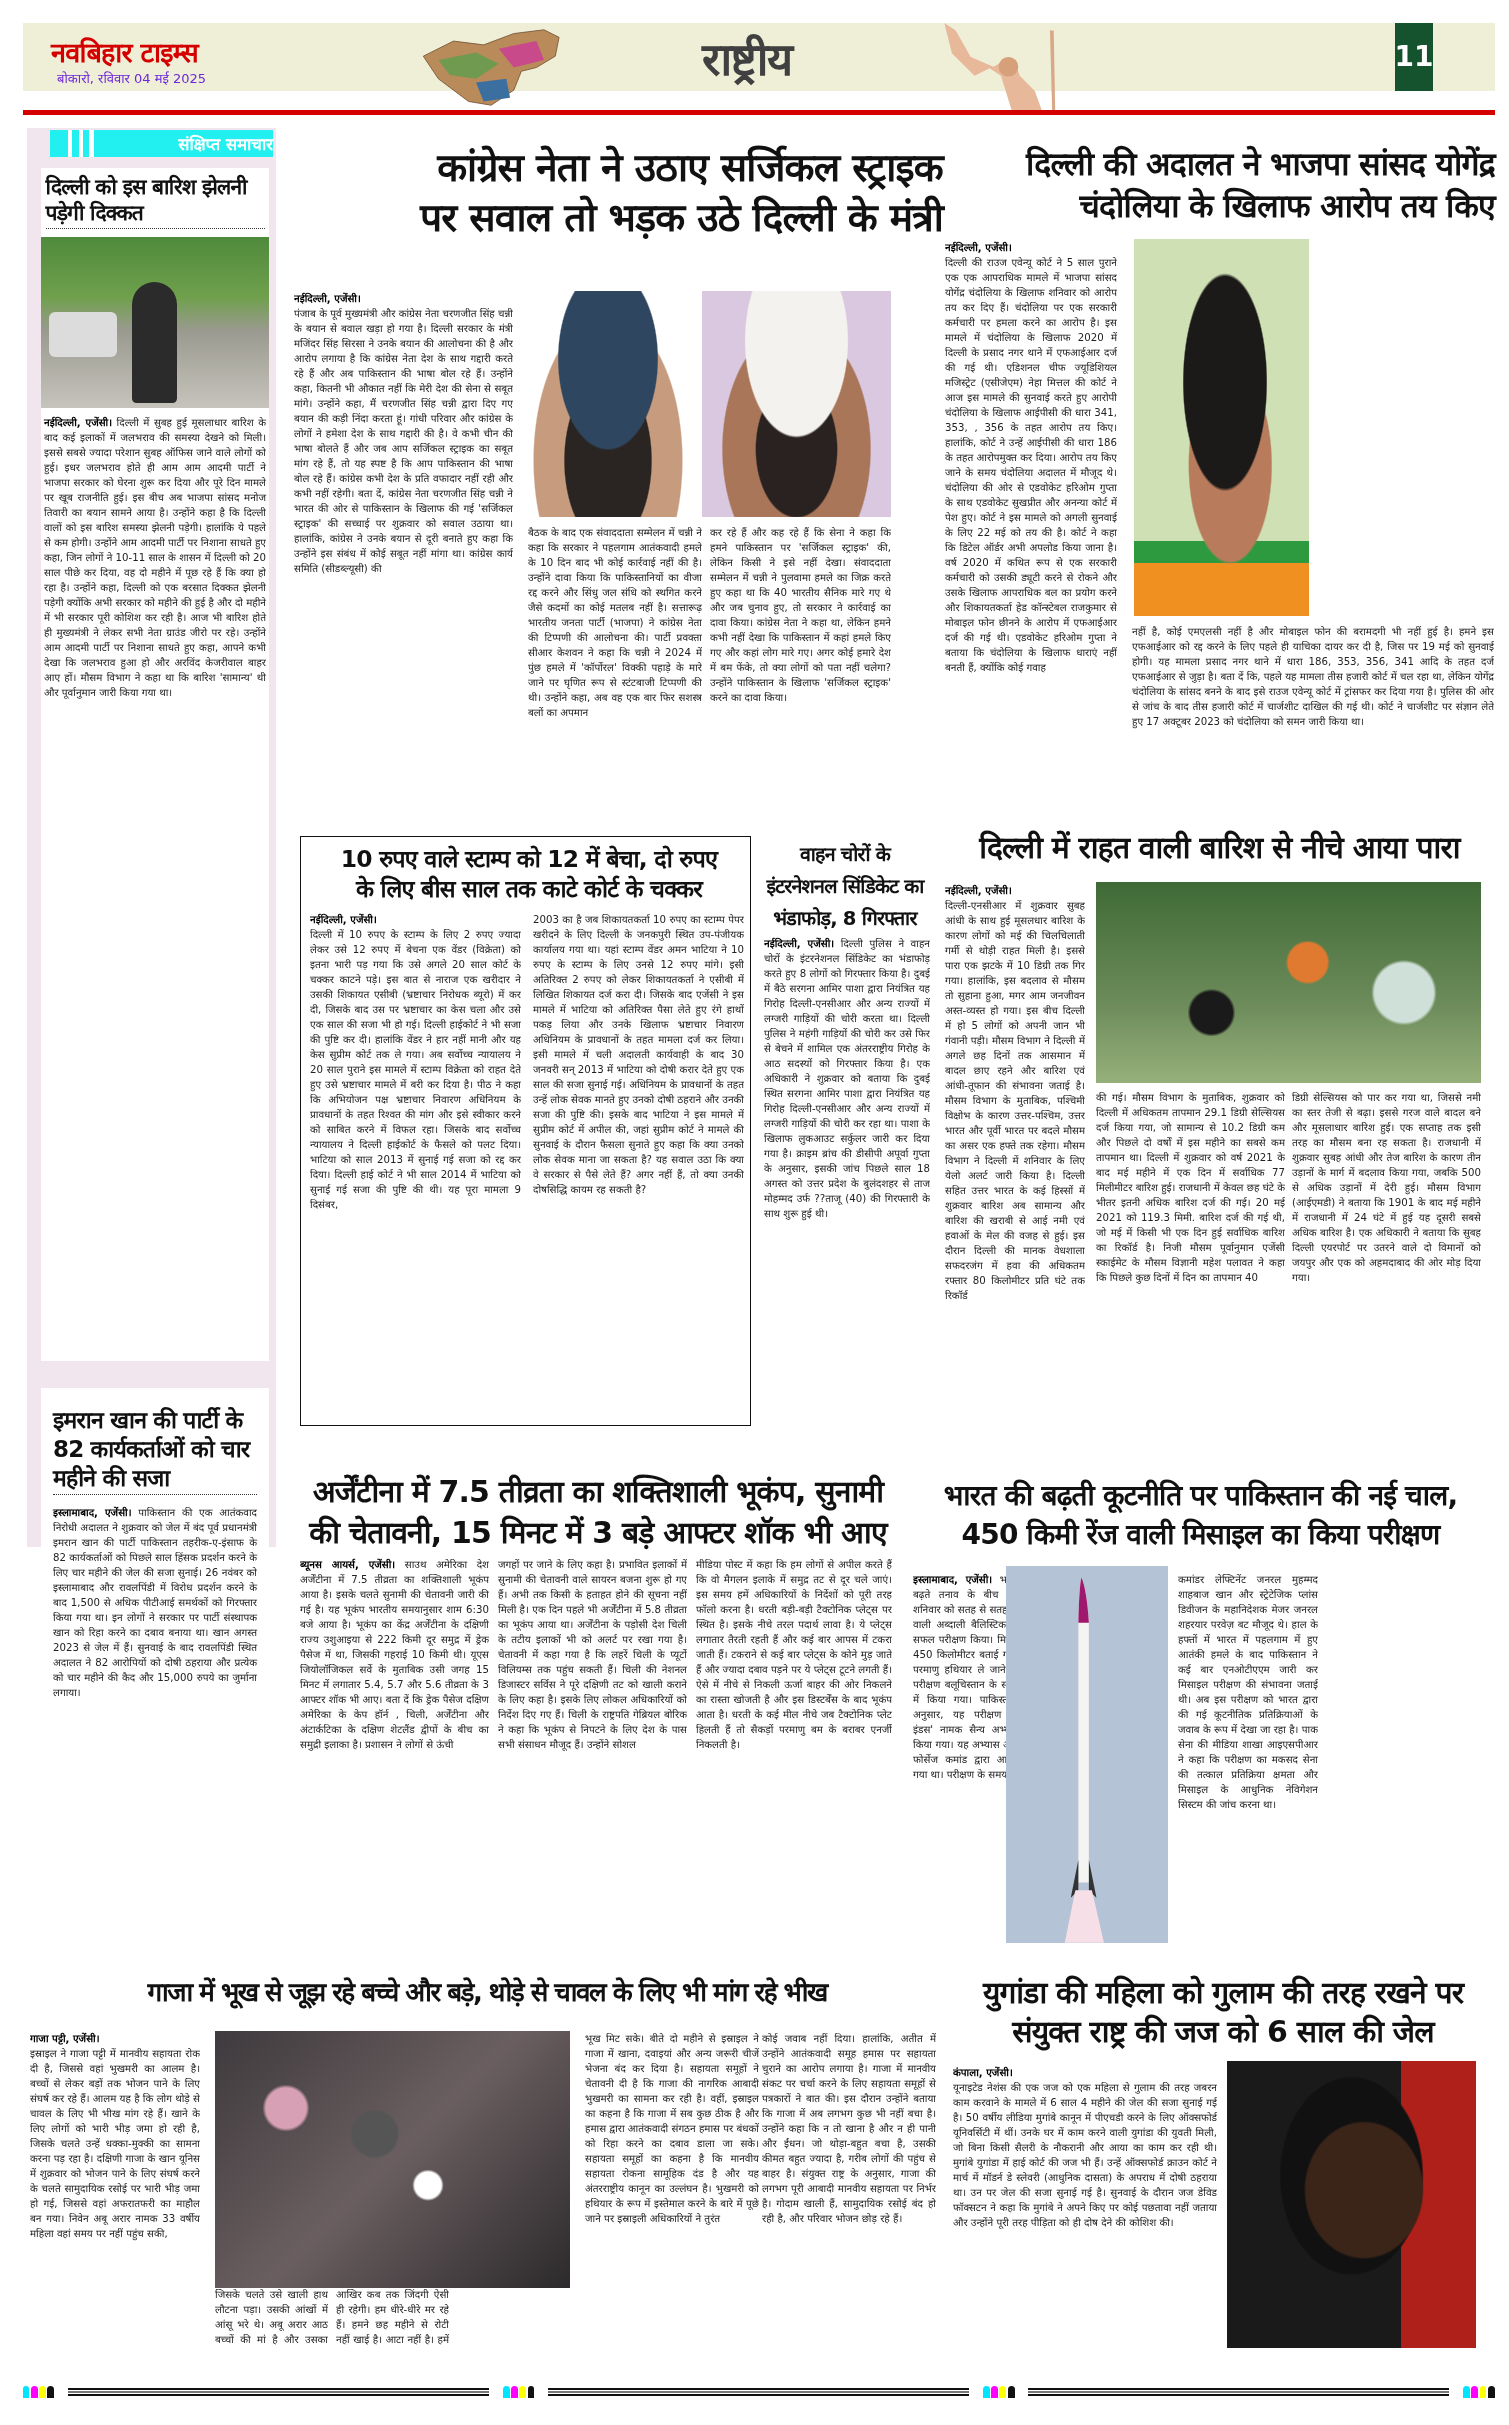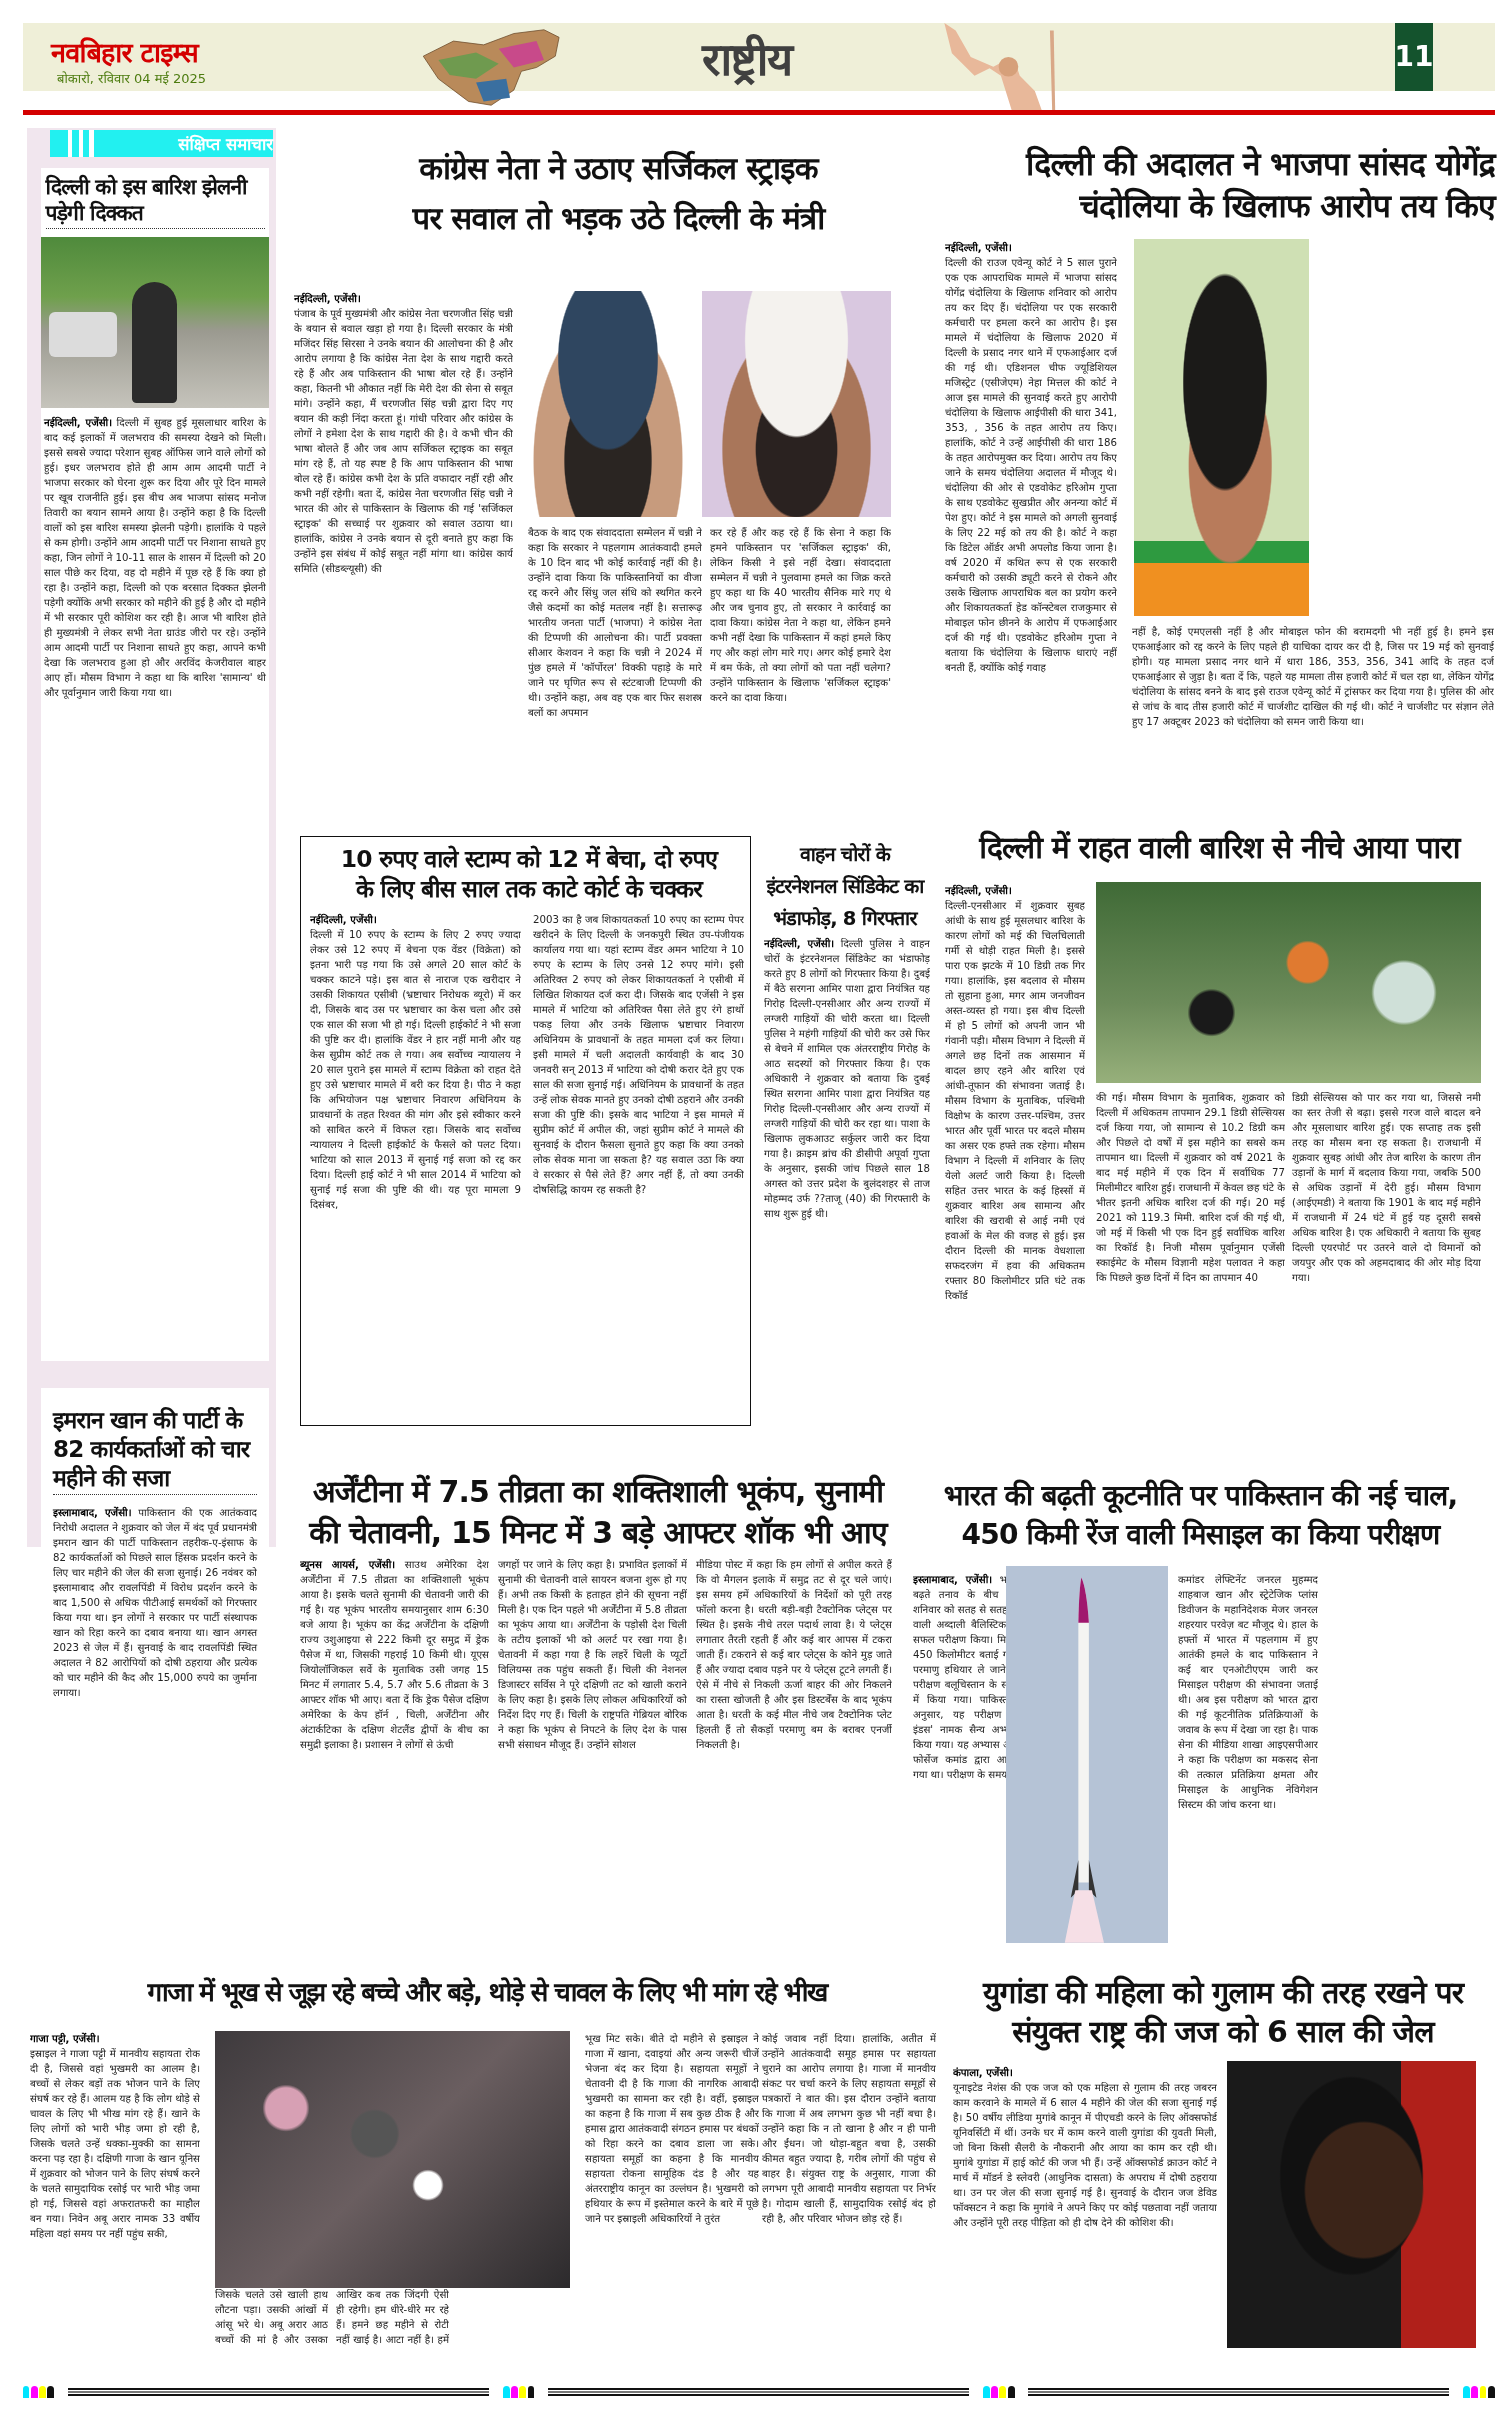--- a/index.html
+++ b/index.html
@@ -1,20 +1,20 @@
 <!DOCTYPE html>
 <html style="font-size:12px"><head>
 <meta charset="utf-8">
 <style>
 *{box-sizing:border-box;margin:0;padding:0}
 body{width:1510px;height:2426px;background:#fff;font-family:"DejaVu Sans",sans-serif;color:#111;position:relative;overflow:hidden}
 .abs{position:absolute}
 .masthead{left:22.6px;top:22.6px;width:1472px;height:68px;background:#efefd8}
 .brand{left:51px;top:33px;font-family:"DejaVu Sans",sans-serif;font-weight:bold;font-size:27px;color:#d40000;letter-spacing:-0.8px}
-.dateline{left:57px;top:69px;font-size:13px;color:#4d7c0f}
+.dateline{left:57px;top:69px;font-size:13px;color:#6d28d9}
 .section-title{left:702px;top:27px;font-size:45px;font-weight:bold;color:#404040;letter-spacing:-1.5px}
 .page-num{left:1395px;top:22.6px;width:38px;height:68px;background:#14532d;color:#fff;font-size:28px;font-weight:bold;display:flex;align-items:center;justify-content:center}
 .redbar{left:22.6px;top:110px;width:1472px;height:5.3px;background:#d40000}
 .map-art{left:408px;top:26px;width:189px;height:83px}
 .statue-art{left:929px;top:22.6px;width:174px;height:89px}
 .hl{font-weight:bold;color:#111;line-height:1.25;letter-spacing:-0.8px}
 .body{font-size:10.2px;line-height:15px;text-align:justify;color:#222}
 .body b{color:#000}
 .photo{background:#8a9;overflow:hidden}
 .sidebar{left:27px;top:128px;width:249px;height:1419px;background:#f1e6ee}
@@ -59,21 +59,21 @@
   </div>
   <div class="body" style="padding:0 3px"><b>नईदिल्ली, एजेंसी।</b> <span>दिल्ली में सुबह हुई मूसलाधार बारिश के बाद कई इलाकों में जलभराव की समस्या देखने को मिली। इससे सबसे ज्यादा परेशान सुबह ऑफिस जाने वाले लोगों को हुई। इधर जलभराव होते ही आम आम आदमी पार्टी ने भाजपा सरकार को घेरना शुरू कर दिया और पूरे दिन मामले पर खूब राजनीति हुई। इस बीच अब भाजपा सांसद मनोज तिवारी का बयान सामने आया है। उन्होंने कहा है कि दिल्ली वालों को इस बारिश समस्या झेलनी पड़ेगी। हालांकि ये पहले से कम होगी। उन्होंने आम आदमी पार्टी पर निशाना साधते हुए कहा, जिन लोगों ने 10-11 साल के शासन में दिल्ली को 20 साल पीछे कर दिया, वह दो महीने में पूछ रहे हैं कि क्या हो रहा है। उन्होंने कहा, दिल्ली को एक बरसात दिक्कत झेलनी पड़ेगी क्योंकि अभी सरकार को महीने की हुई है और दो महीने में भी सरकार पूरी कोशिश कर रही है। आज भी बारिश होते ही मुख्यमंत्री ने लेकर सभी नेता ग्राउंड जीरो पर रहे। उन्होंने आम आदमी पार्टी पर निशाना साधते हुए कहा, आपने कभी देखा कि जलभराव हुआ हो और अरविंद केजरीवाल बाहर आए हों। मौसम विभाग ने कहा था कि बारिश 'सामान्य' थी और पूर्वानुमान जारी किया गया था।</span></div>
 </div>
 
 <div class="abs sb-box" style="left:41px;top:1388px;width:228px;height:302px">
   <div class="hl" style="font-size:23px;margin:18px 12px 0;border-bottom:0.8px dotted #333;padding-bottom:1.5px">इमरान खान की पार्टी के 82 कार्यकर्ताओं को चार महीने की सजा</div>
   <div class="body" style="padding:10.6px 12px 0"><b>इस्लामाबाद, एजेंसी।</b> <span>पाकिस्तान की एक आतंकवाद निरोधी अदालत ने शुक्रवार को जेल में बंद पूर्व प्रधानमंत्री इमरान खान की पार्टी पाकिस्तान तहरीक-ए-इंसाफ के 82 कार्यकर्ताओं को पिछले साल हिंसक प्रदर्शन करने के लिए चार महीने की जेल की सजा सुनाई। 26 नवंबर को इस्लामाबाद और रावलपिंडी में विरोध प्रदर्शन करने के बाद 1,500 से अधिक पीटीआई समर्थकों को गिरफ्तार किया गया था। इन लोगों ने सरकार पर पार्टी संस्थापक खान को रिहा करने का दबाव बनाया था। खान अगस्त 2023 से जेल में हैं। सुनवाई के बाद रावलपिंडी स्थित अदालत ने 82 आरोपियों को दोषी ठहराया और प्रत्येक को चार महीने की कैद और 15,000 रुपये का जुर्माना लगाया।</span></div>
 </div>
 
 <div class="abs" style="left:294px;top:143px;width:649px">
-  <div class="hl" style="font-size:31px;text-align:center;line-height:50px">
+  <div class="hl" style="font-size:39px;text-align:right;line-height:50px">
     <div>कांग्रेस नेता ने उठाए सर्जिकल स्ट्राइक</div>
     <div>पर सवाल तो भड़क उठे दिल्ली के मंत्री</div>
   </div>
 </div>
 <div class="abs body" style="left:294px;top:291px;width:219px;height:438px;overflow:hidden"><b style="display:block">नईदिल्ली, एजेंसी।</b><span>पंजाब के पूर्व मुख्यमंत्री और कांग्रेस नेता चरणजीत सिंह चन्नी के बयान से बवाल खड़ा हो गया है। दिल्ली सरकार के मंत्री मजिंदर सिंह सिरसा ने उनके बयान की आलोचना की है और आरोप लगाया है कि कांग्रेस नेता देश के साथ गद्दारी करते रहे हैं और अब पाकिस्तान की भाषा बोल रहे हैं। उन्होंने कहा, कितनी भी औकात नहीं कि मेरी देश की सेना से सबूत मांगे। उन्होंने कहा, मैं चरणजीत सिंह चन्नी द्वारा दिए गए बयान की कड़ी निंदा करता हूं। गांधी परिवार और कांग्रेस के लोगों ने हमेशा देश के साथ गद्दारी की है। वे कभी चीन की भाषा बोलते हैं और जब आप सर्जिकल स्ट्राइक का सबूत मांग रहे हैं, तो यह स्पष्ट है कि आप पाकिस्तान की भाषा बोल रहे हैं। कांग्रेस कभी देश के प्रति वफादार नहीं रही और कभी नहीं रहेगी। बता दें, कांग्रेस नेता चरणजीत सिंह चन्नी ने भारत की ओर से पाकिस्तान के खिलाफ की गई 'सर्जिकल स्ट्राइक' की सच्चाई पर शुक्रवार को सवाल उठाया था। हालांकि, कांग्रेस ने उनके बयान से दूरी बनाते हुए कहा कि उन्होंने इस संबंध में कोई सबूत नहीं मांगा था। कांग्रेस कार्य समिति (सीडब्ल्यूसी) की</span></div>
 <div class="abs photo" style="left:521px;top:291px;width:174px;height:226px;background:radial-gradient(ellipse at 50% 30%,#2f4660 0 40%,transparent 41%),radial-gradient(ellipse at 50% 75%,#2a2522 0 35%,#c79b7d 36% 60%,#fff 61%)"></div>
 <div class="abs photo" style="left:702px;top:291px;width:189px;height:226px;background:radial-gradient(ellipse at 50% 22%,#f4f2ee 0 38%,transparent 39%),radial-gradient(ellipse at 50% 70%,#2a2220 0 30%,#a9765a 31% 55%,#d9c8e0 56%)"></div>
 <div class="abs body" style="left:528px;top:525px;width:174px;height:249px;overflow:hidden">बैठक के बाद एक संवाददाता सम्मेलन में चन्नी ने कहा कि सरकार ने पहलगाम आतंकवादी हमले के 10 दिन बाद भी कोई कार्रवाई नहीं की है। उन्होंने दावा किया कि पाकिस्तानियों का वीजा रद्द करने और सिंधु जल संधि को स्थगित करने जैसे कदमों का कोई मतलब नहीं है। सत्तारूढ़ भारतीय जनता पार्टी (भाजपा) ने कांग्रेस नेता की टिप्पणी की आलोचना की। पार्टी प्रवक्ता सीआर केशवन ने कहा कि चन्नी ने 2024 में पुंछ हमले में 'कॉर्पोरल' विक्की पहाड़े के मारे जाने पर घृणित रूप से स्टंटबाजी टिप्पणी की थी। उन्होंने कहा, अब वह एक बार फिर सशस्त्र बलों का अपमान</div>
 <div class="abs body" style="left:710px;top:525px;width:181px;height:249px;overflow:hidden">कर रहे हैं और कह रहे हैं कि सेना ने कहा कि हमने पाकिस्तान पर 'सर्जिकल स्ट्राइक' की, लेकिन किसी ने इसे नहीं देखा। संवाददाता सम्मेलन में चन्नी ने पुलवामा हमले का जिक्र करते हुए कहा था कि 40 भारतीय सैनिक मारे गए थे और जब चुनाव हुए, तो सरकार ने कार्रवाई का दावा किया। कांग्रेस नेता ने कहा था, लेकिन हमने कभी नहीं देखा कि पाकिस्तान में कहां हमले किए गए और कहां लोग मारे गए। अगर कोई हमारे देश में बम फेंके, तो क्या लोगों को पता नहीं चलेगा? उन्होंने पाकिस्तान के खिलाफ 'सर्जिकल स्ट्राइक' करने का दावा किया।</div>
 

